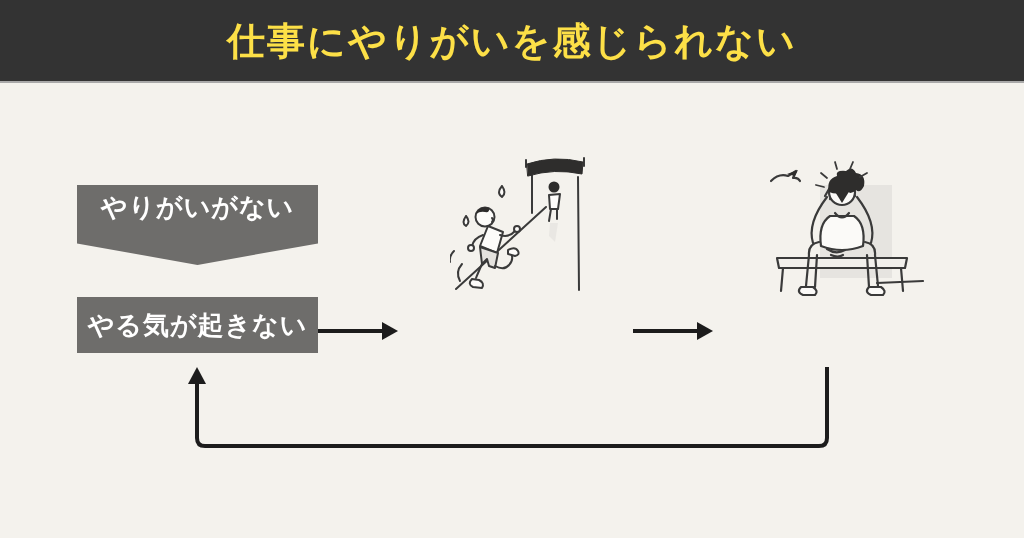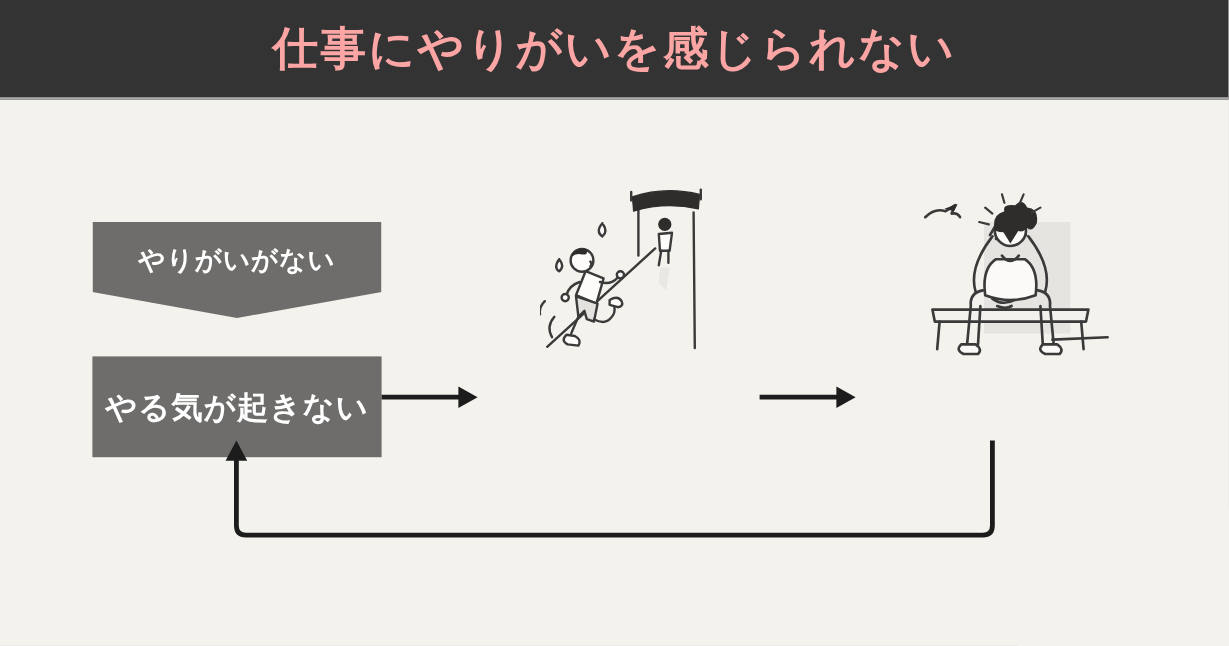--- a/index.html
+++ b/index.html
@@ -9,35 +9,35 @@
     background:var(--page-bg,#f4f2ed);
   }
   .header {
     position:absolute; top:0; left:0; width:100%; height:83px;
     background:var(--header-bg,#333333);
     border-bottom:2px solid #a9a9a9;
     display:flex; align-items:center; justify-content:center;
     box-sizing:border-box;
   }
   .header-title {
-    color:#fca5a5; font-size:38px; font-weight:bold; letter-spacing:2px;
+    color:#fde047; font-size:38px; font-weight:bold; letter-spacing:2px;
     line-height:1;
   }
   .callout {
     position:absolute; left:77px; top:185px; width:241px; height:80px;
     background:var(--box-bg,#6e6d6b);
     clip-path:polygon(0 0, 100% 0, 100% 73%, 50% 100%, 0 73%);
     display:flex; justify-content:center; align-items:flex-start;
   }
   .callout-label {
-    color:var(--box-text,#ffffff); font-size:22px; font-weight:bold;
-    letter-spacing:1px; margin-top:21px; line-height:1;
+    color:var(--box-text,#ffffff); font-size:26px; font-weight:bold;
+    letter-spacing:1px; margin-top:10px; line-height:1;font-family:Liberation Serif, serif;
   }
   .fbox {
-    position:absolute; top:297px; height:84px;
+    position:absolute; top:297px; height:56px;
     background:var(--box-bg,#6e6d6b); color:var(--box-text,#ffffff);
     display:flex; align-items:center; justify-content:center;
     font-size:26px; font-weight:bold; letter-spacing:1px;
   }
   .fbox-1 { left:77px;  width:241px; }
   .fbox-2 { left:394px; width:239px; }
   .fbox-3 { left:709px; width:238px; }
   .arrow-layer { position:absolute; left:0; top:0; width:1024px; height:538px; pointer-events:none; }
   .arrow-stroke { stroke:var(--arrow,#1c1c1c); stroke-width:4; fill:none; }
   .arrow-head   { fill:var(--arrow,#1c1c1c); stroke:none; }

